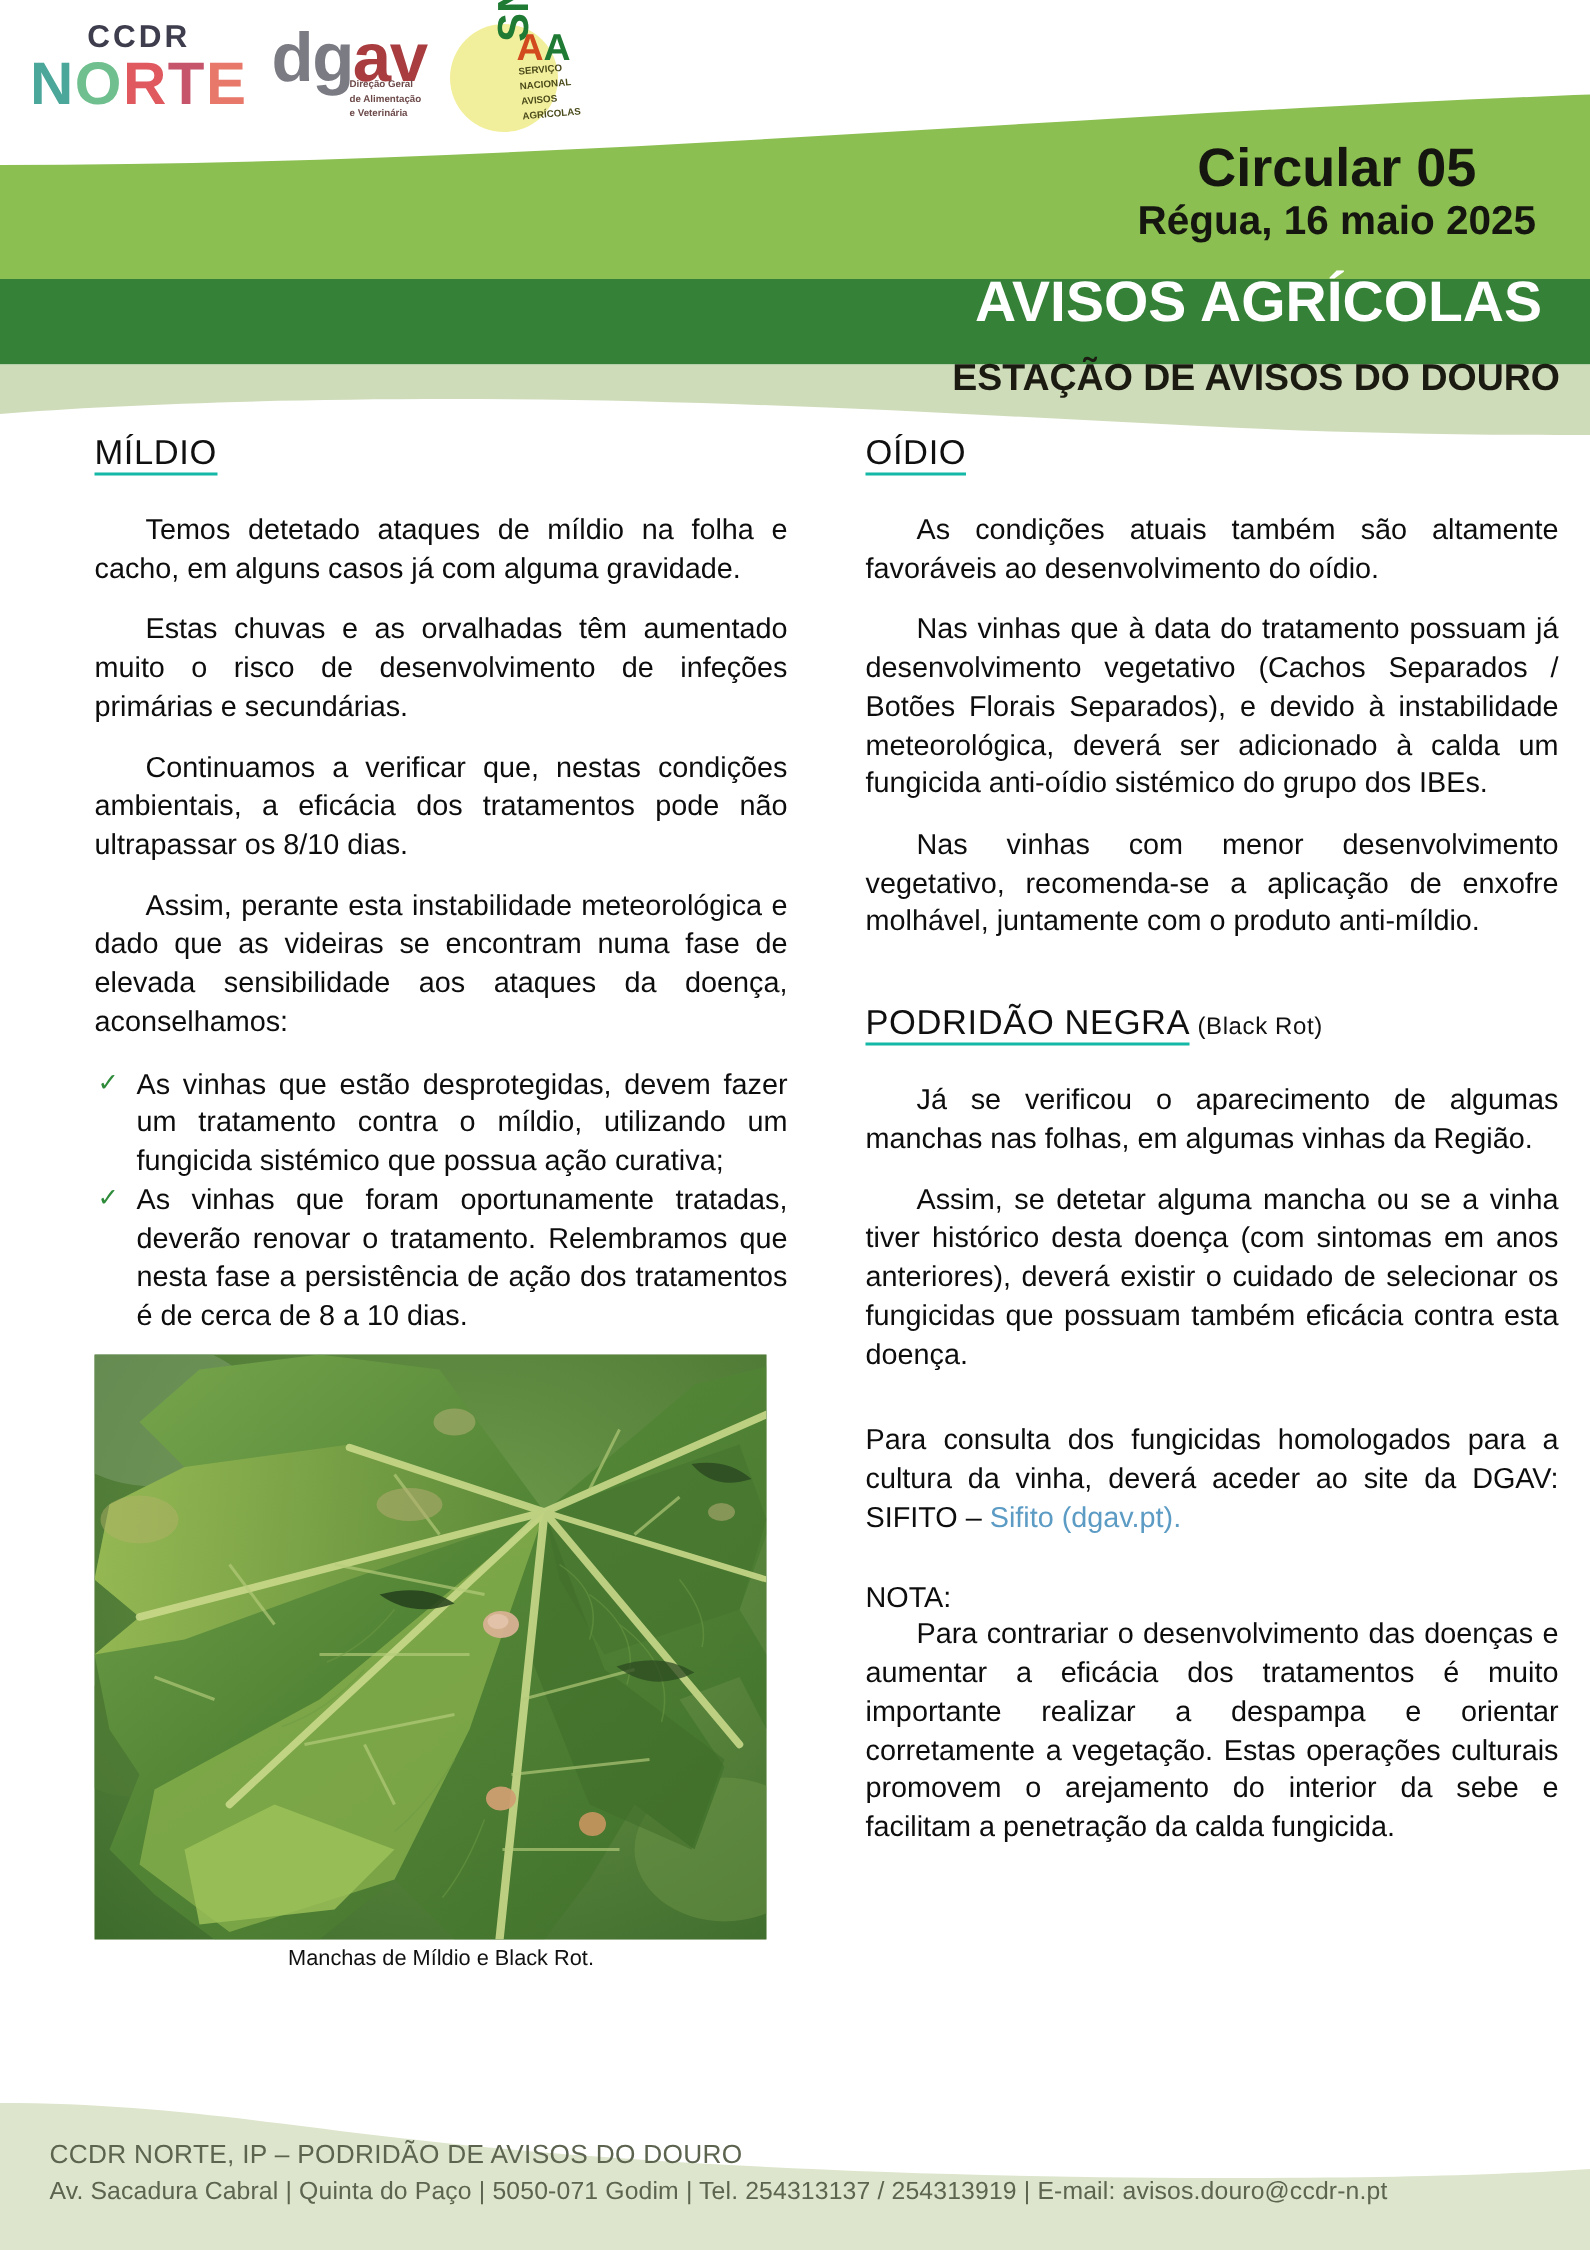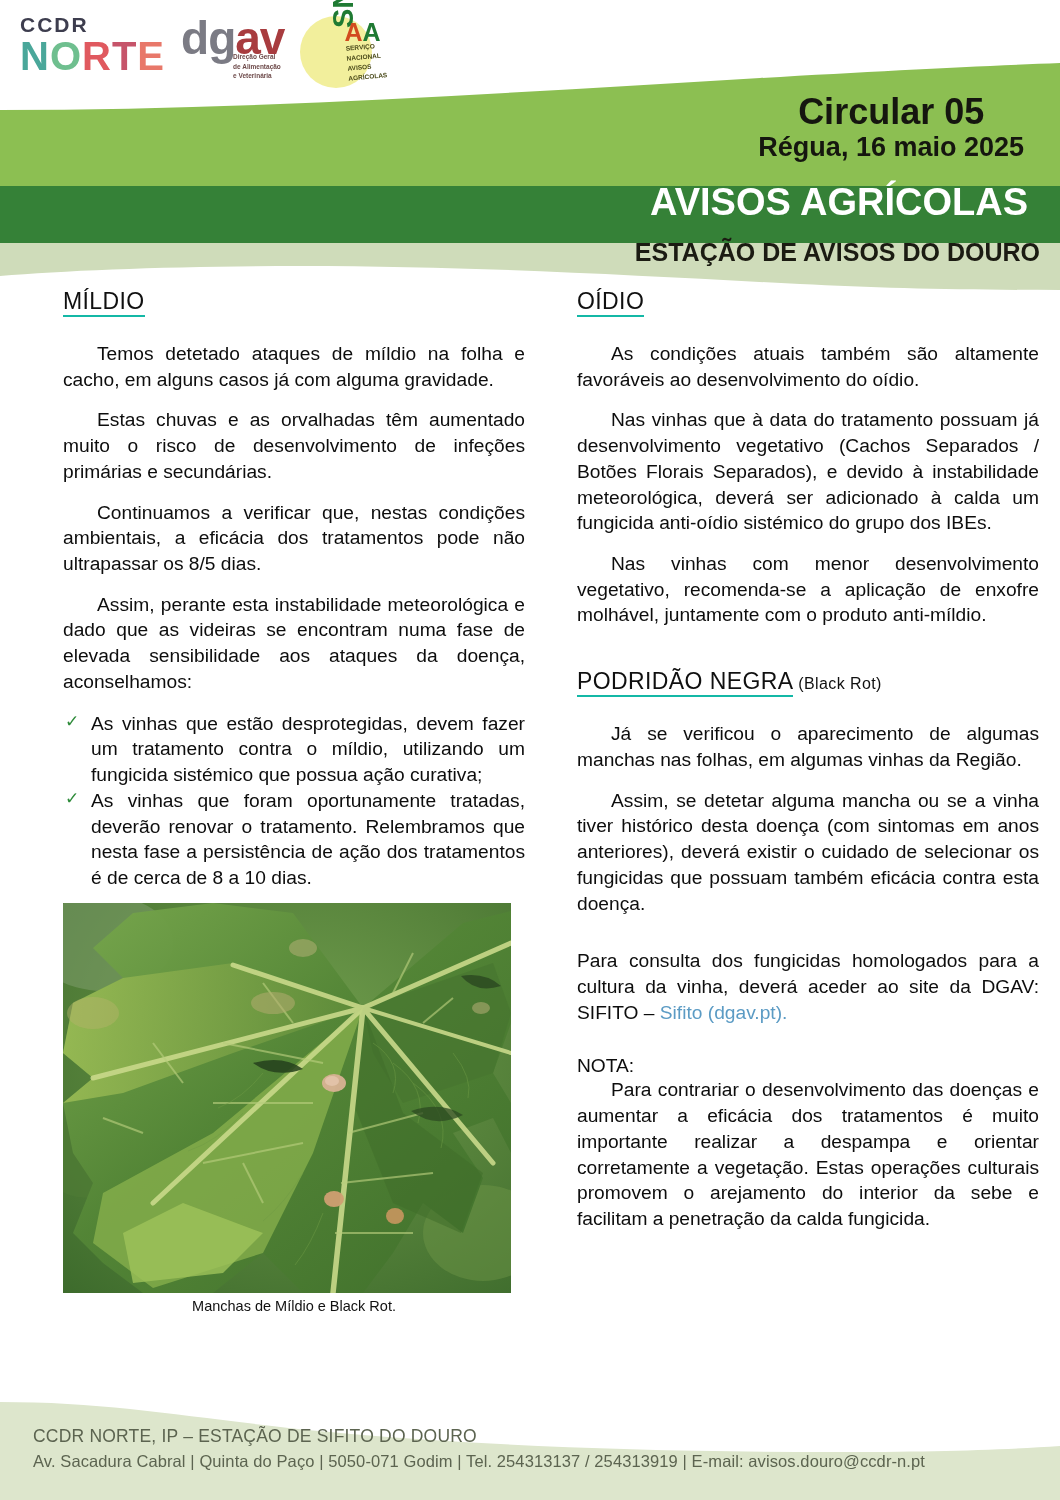--- a/index.html
+++ b/index.html
@@ -11,21 +11,21 @@
     position:relative;
   }
   .page{position:relative;width:1060px;height:1500px;overflow:hidden;background:#fff;}
 
   
   .header{position:absolute;left:0;top:0;width:1060px;height:280px;}
   .hdr-svg{position:absolute;left:0;top:0;}
 
   .logos{position:absolute;left:20px;top:14px;display:flex;align-items:flex-start;gap:16px;z-index:5;}
 
-  .ccdr{display:flex;flex-direction:column;line-height:1;}
+  .ccdr{display:flex;flex-direction:column;line-height:1;text-align:center;}
   .ccdr-top{font-size:21px;letter-spacing:2px;color:#3d3d4e;font-weight:600;font-family:"Liberation Sans",sans-serif;}
   .ccdr-bot{font-size:40px;letter-spacing:1px;font-weight:700;font-family:"Liberation Sans",sans-serif;margin-top:1px;}
   .ccdr-bot span{display:inline-block;}
   .l1{color:#4aa79a;} .l2{color:#6fbf8f;} .l3{color:#e0595f;} .l4{color:#c6546a;} .l5{color:#e8786a;}
 
   .dgav{position:relative;padding-top:4px;}
   .dgav-word{font-size:46px;font-weight:700;line-height:0.9;font-family:"Liberation Sans",sans-serif;letter-spacing:-1px;}
   .dg{color:#7b7b84;} .av{color:#a83c3f;}
   .dgav-sub{font-size:6.5px;color:#6d4a4a;font-weight:700;line-height:1.45;margin-top:-7px;margin-left:52px;font-family:"Liberation Sans",sans-serif;}
 
@@ -137,21 +137,21 @@
     <div class="estacao">ESTAÇÃO DE AVISOS DO DOURO</div>
   </div>
 
   <div class="content">
 
     <div class="col col-left">
       <h2 class="sec"><span class="u">MÍLDIO</span></h2>
 
       <p class="par first">Temos detetado ataques de míldio na folha e cacho, em alguns casos já com alguma gravidade.</p>
       <p class="par">Estas chuvas e as orvalhadas têm aumentado muito o risco de desenvolvimento de infeções primárias e secundárias.</p>
-      <p class="par">Continuamos a verificar que, nestas condições ambientais, a eficácia dos tratamentos pode não ultrapassar os 8/5 dias.</p>
+      <p class="par">Continuamos a verificar que, nestas condições ambientais, a eficácia dos tratamentos pode não ultrapassar os 8/10 dias.</p>
       <p class="par">Assim, perante esta instabilidade meteorológica e dado que as videiras se encontram numa fase de elevada sensibilidade aos ataques da doença, aconselhamos:</p>
 
       <ul class="checks">
         <li><span class="ck">✓</span><span>As vinhas que estão desprotegidas, devem fazer um tratamento contra o míldio, utilizando um fungicida sistémico que possua ação curativa;</span></li>
         <li><span class="ck">✓</span><span>As vinhas que foram oportunamente tratadas, deverão renovar o tratamento. Relembramos que nesta fase a persistência de ação dos tratamentos é de cerca de 8 a 10 dias.</span></li>
       </ul>
 
       <div class="figure">
         <div class="photo">
           <svg width="448" height="390" viewBox="0 0 448 390">
@@ -263,17 +263,17 @@
 
       <p class="nota-label" style="margin-top:30px;">NOTA:</p>
       <p class="par" style="margin-top:0;">Para contrariar o desenvolvimento das doenças e aumentar a eficácia dos tratamentos é muito importante realizar a despampa e orientar corretamente a vegetação. Estas operações culturais promovem o arejamento do interior da sebe e facilitam a penetração da calda fungicida.</p>
     </div>
   </div>
 
   <div class="footer">
     <svg class="footer-svg" width="1060" height="120">
       <path d="M0,22 C120,22 200,40 330,52 C470,65 640,72 830,72 C930,72 1000,70 1060,66 L1060,120 L0,120 Z" fill="#DDE6CC"></path>
     </svg>
-    <div class="f1">CCDR NORTE, IP – ESTAÇÃO DE SIFITO DO DOURO</div>
+    <div class="f1">CCDR NORTE, IP – PODRIDÃO DE AVISOS DO DOURO</div>
     <div class="f2">Av. Sacadura Cabral | Quinta do Paço | 5050-071 Godim | Tel. 254313137 / 254313919 | E-mail: avisos.douro@ccdr-n.pt</div>
   </div>
 
 </div>
 
 </body></html>

